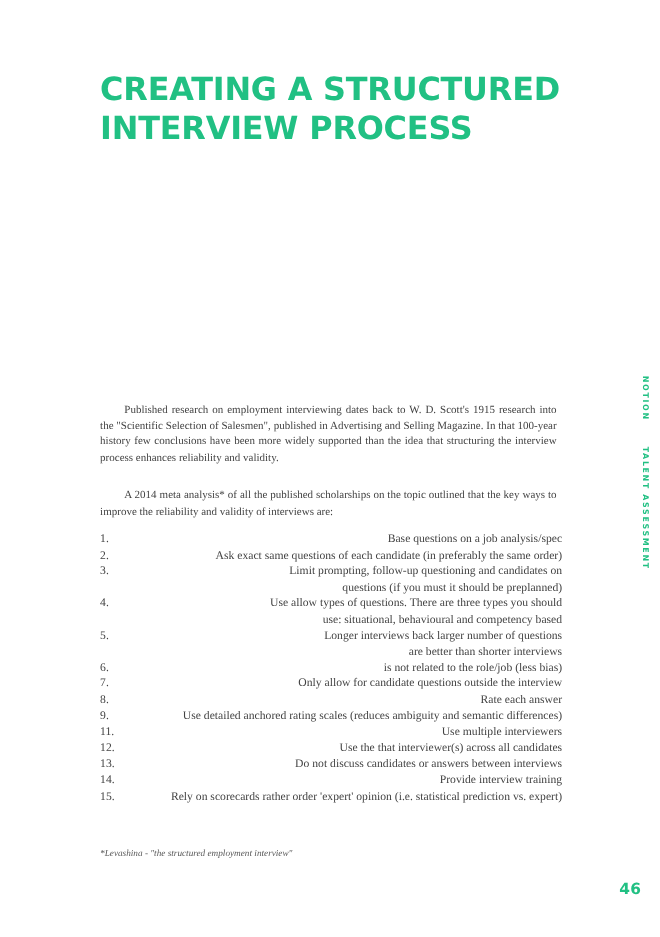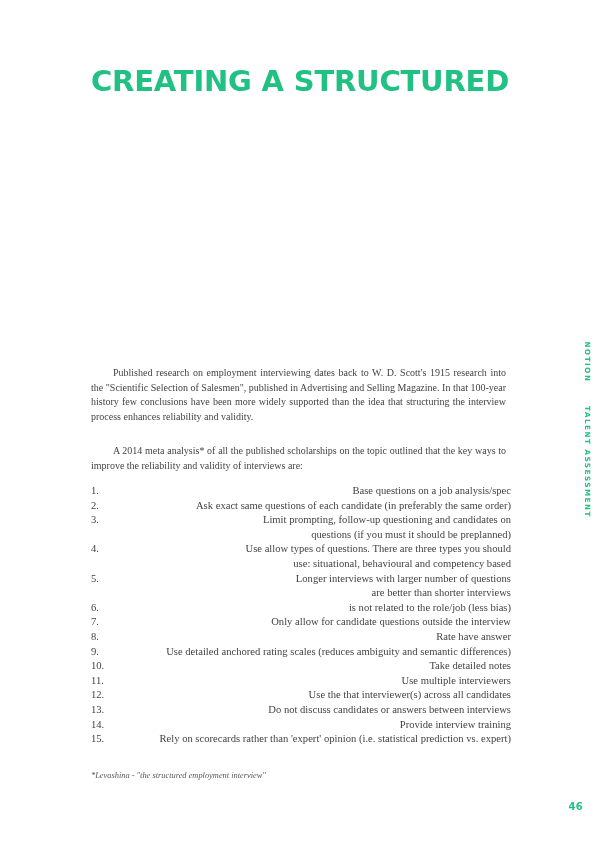--- a/index.html
+++ b/index.html
@@ -136,32 +136,33 @@
   }
 
   
   .page-number {
     position: absolute;
     right: 34px;
     top: 801px;
     color: #21c083;
     font-family: "DejaVu Sans", sans-serif;
     font-weight: bold;
-    font-size: 10px;
+    font-size: 14px;
     letter-spacing: 0.3px;
     text-align: right;
   }
 </style>
 </head>
 <body>
 
 <div class="page">
 
   <div class="title-block">
     <div class="title-line">CREATING A STRUCTURED</div>
+    <div class="title-line">INTERVIEW PROCESS</div>
   </div>
 
   <div class="body-col">
     <p class="para">Published research on employment interviewing dates back to W. D. Scott's 1915 research into the "Scientific Selection of Salesmen", published in Advertising and Selling Magazine. In that  100-year history few conclusions have been more widely supported than the idea that structuring the interview process enhances reliability and validity.</p>
     <p class="para">A 2014 meta analysis* of all the published scholarships on the topic outlined that the key ways to improve the reliability and validity of interviews are:</p>
   </div>
 
   <div class="list">
 
     <div class="li">
@@ -190,21 +191,21 @@
       <span class="li-num">4.</span>
       <span class="li-body">
         <span class="cont">Use allow types of questions. There are three types you should</span>
         <span class="cont">use: situational, behavioural and competency based</span>
       </span>
     </div>
 
     <div class="li">
       <span class="li-num">5.</span>
       <span class="li-body">
-        <span class="cont">Longer interviews with larger number of questions</span>
+        <span class="cont">Longer interviews back larger number of questions</span>
         <span class="cont">are better than shorter interviews</span>
       </span>
     </div>
 
     <div class="li">
       <span class="li-num">6.</span>
       <span class="li-body">
         <span class="cont">is not related to the role/job (less bias)</span>
       </span>
     </div>
@@ -212,37 +213,31 @@
     <div class="li">
       <span class="li-num">7.</span>
       <span class="li-body">
         <span class="cont">Only allow for candidate questions outside the interview</span>
       </span>
     </div>
 
     <div class="li">
       <span class="li-num">8.</span>
       <span class="li-body">
-        <span class="cont">Rate have answer</span>
+        <span class="cont">Rate each answer</span>
       </span>
     </div>
 
     <div class="li">
       <span class="li-num">9.</span>
       <span class="li-body">
         <span class="cont">Use detailed anchored rating scales (reduces ambiguity and semantic differences)</span>
       </span>
     </div>
 
-    <div class="li">
-      <span class="li-num">10.</span>
-      <span class="li-body">
-        <span class="cont">Take detailed notes</span>
-      </span>
-    </div>
 
     <div class="li">
       <span class="li-num">11.</span>
       <span class="li-body">
         <span class="cont">Use multiple interviewers</span>
       </span>
     </div>
 
     <div class="li">
       <span class="li-num">12.</span>
@@ -261,21 +256,21 @@
     <div class="li">
       <span class="li-num">14.</span>
       <span class="li-body">
         <span class="cont">Provide interview training</span>
       </span>
     </div>
 
     <div class="li">
       <span class="li-num">15.</span>
       <span class="li-body">
-        <span class="cont">Rely on scorecards rather than 'expert' opinion (i.e. statistical prediction vs. expert)</span>
+        <span class="cont">Rely on scorecards rather order 'expert' opinion (i.e. statistical prediction vs. expert)</span>
       </span>
     </div>
 
   </div>
 
   <div class="footnote">*Levashina - "the structured employment interview"</div>
 
   <div class="rail">
     <div class="vlabel vlabel-notion">NOTION</div>
     <div class="vlabel vlabel-section">TALENT ASSESSMENT</div>

